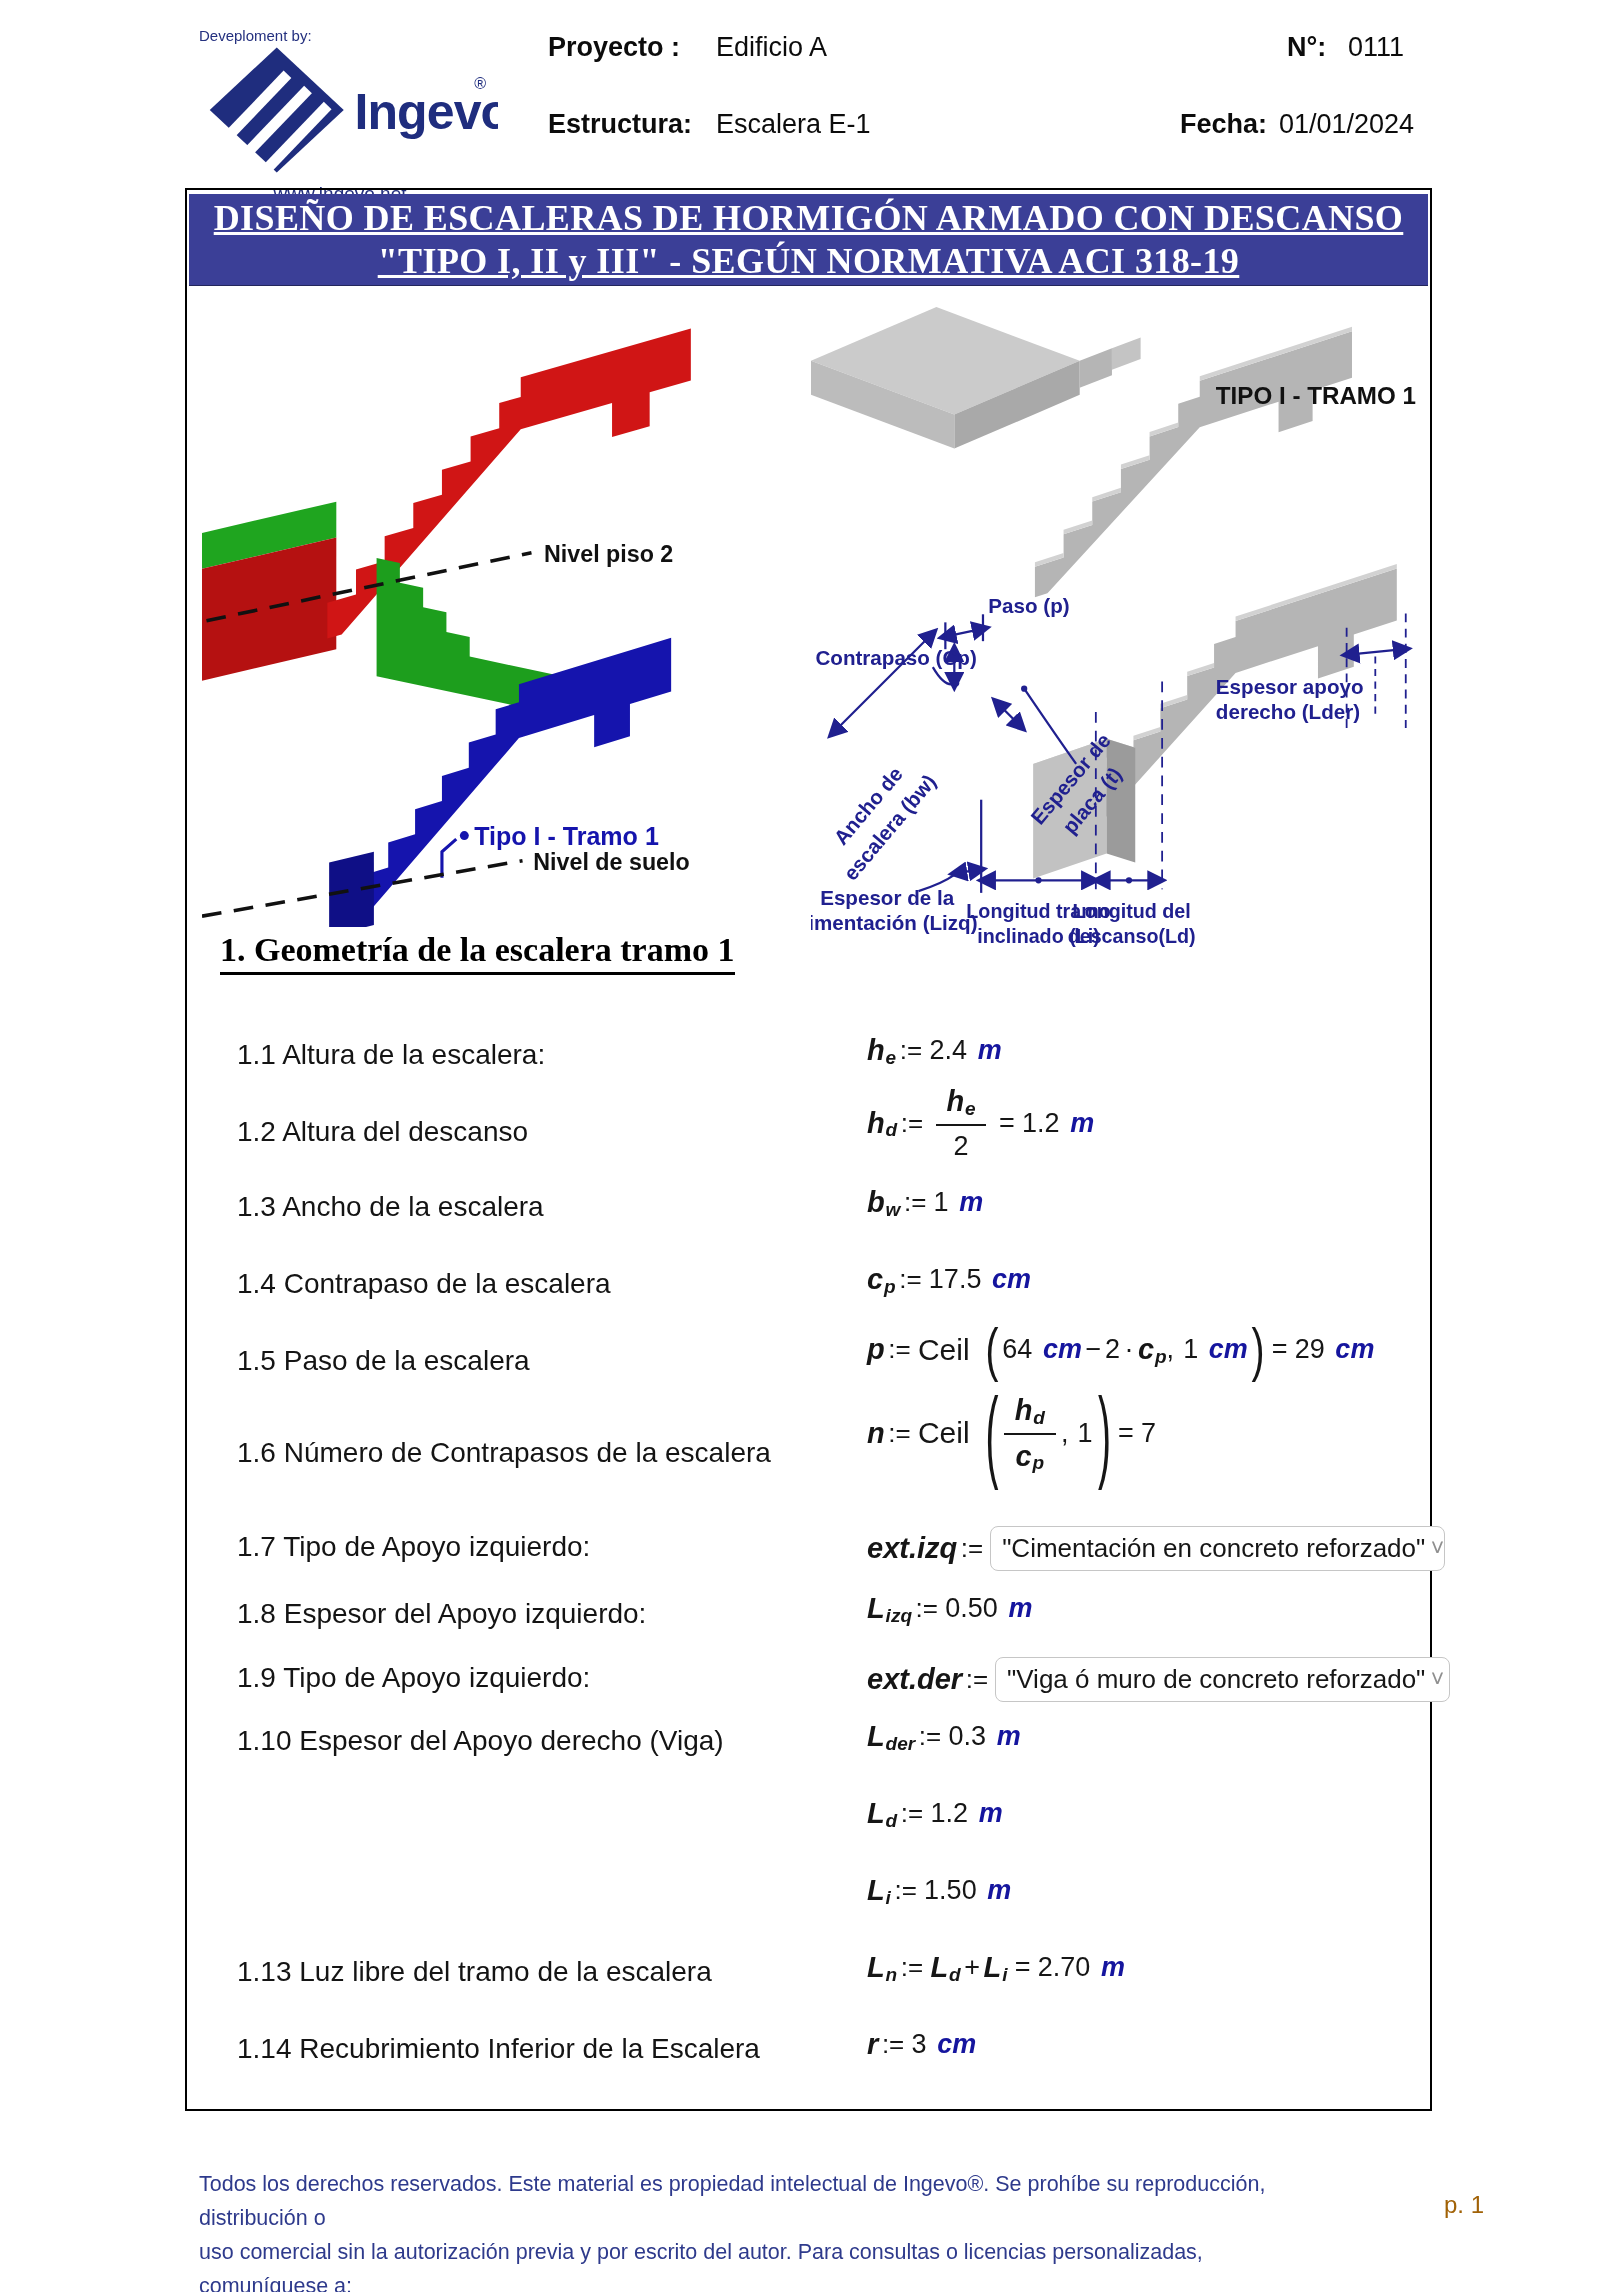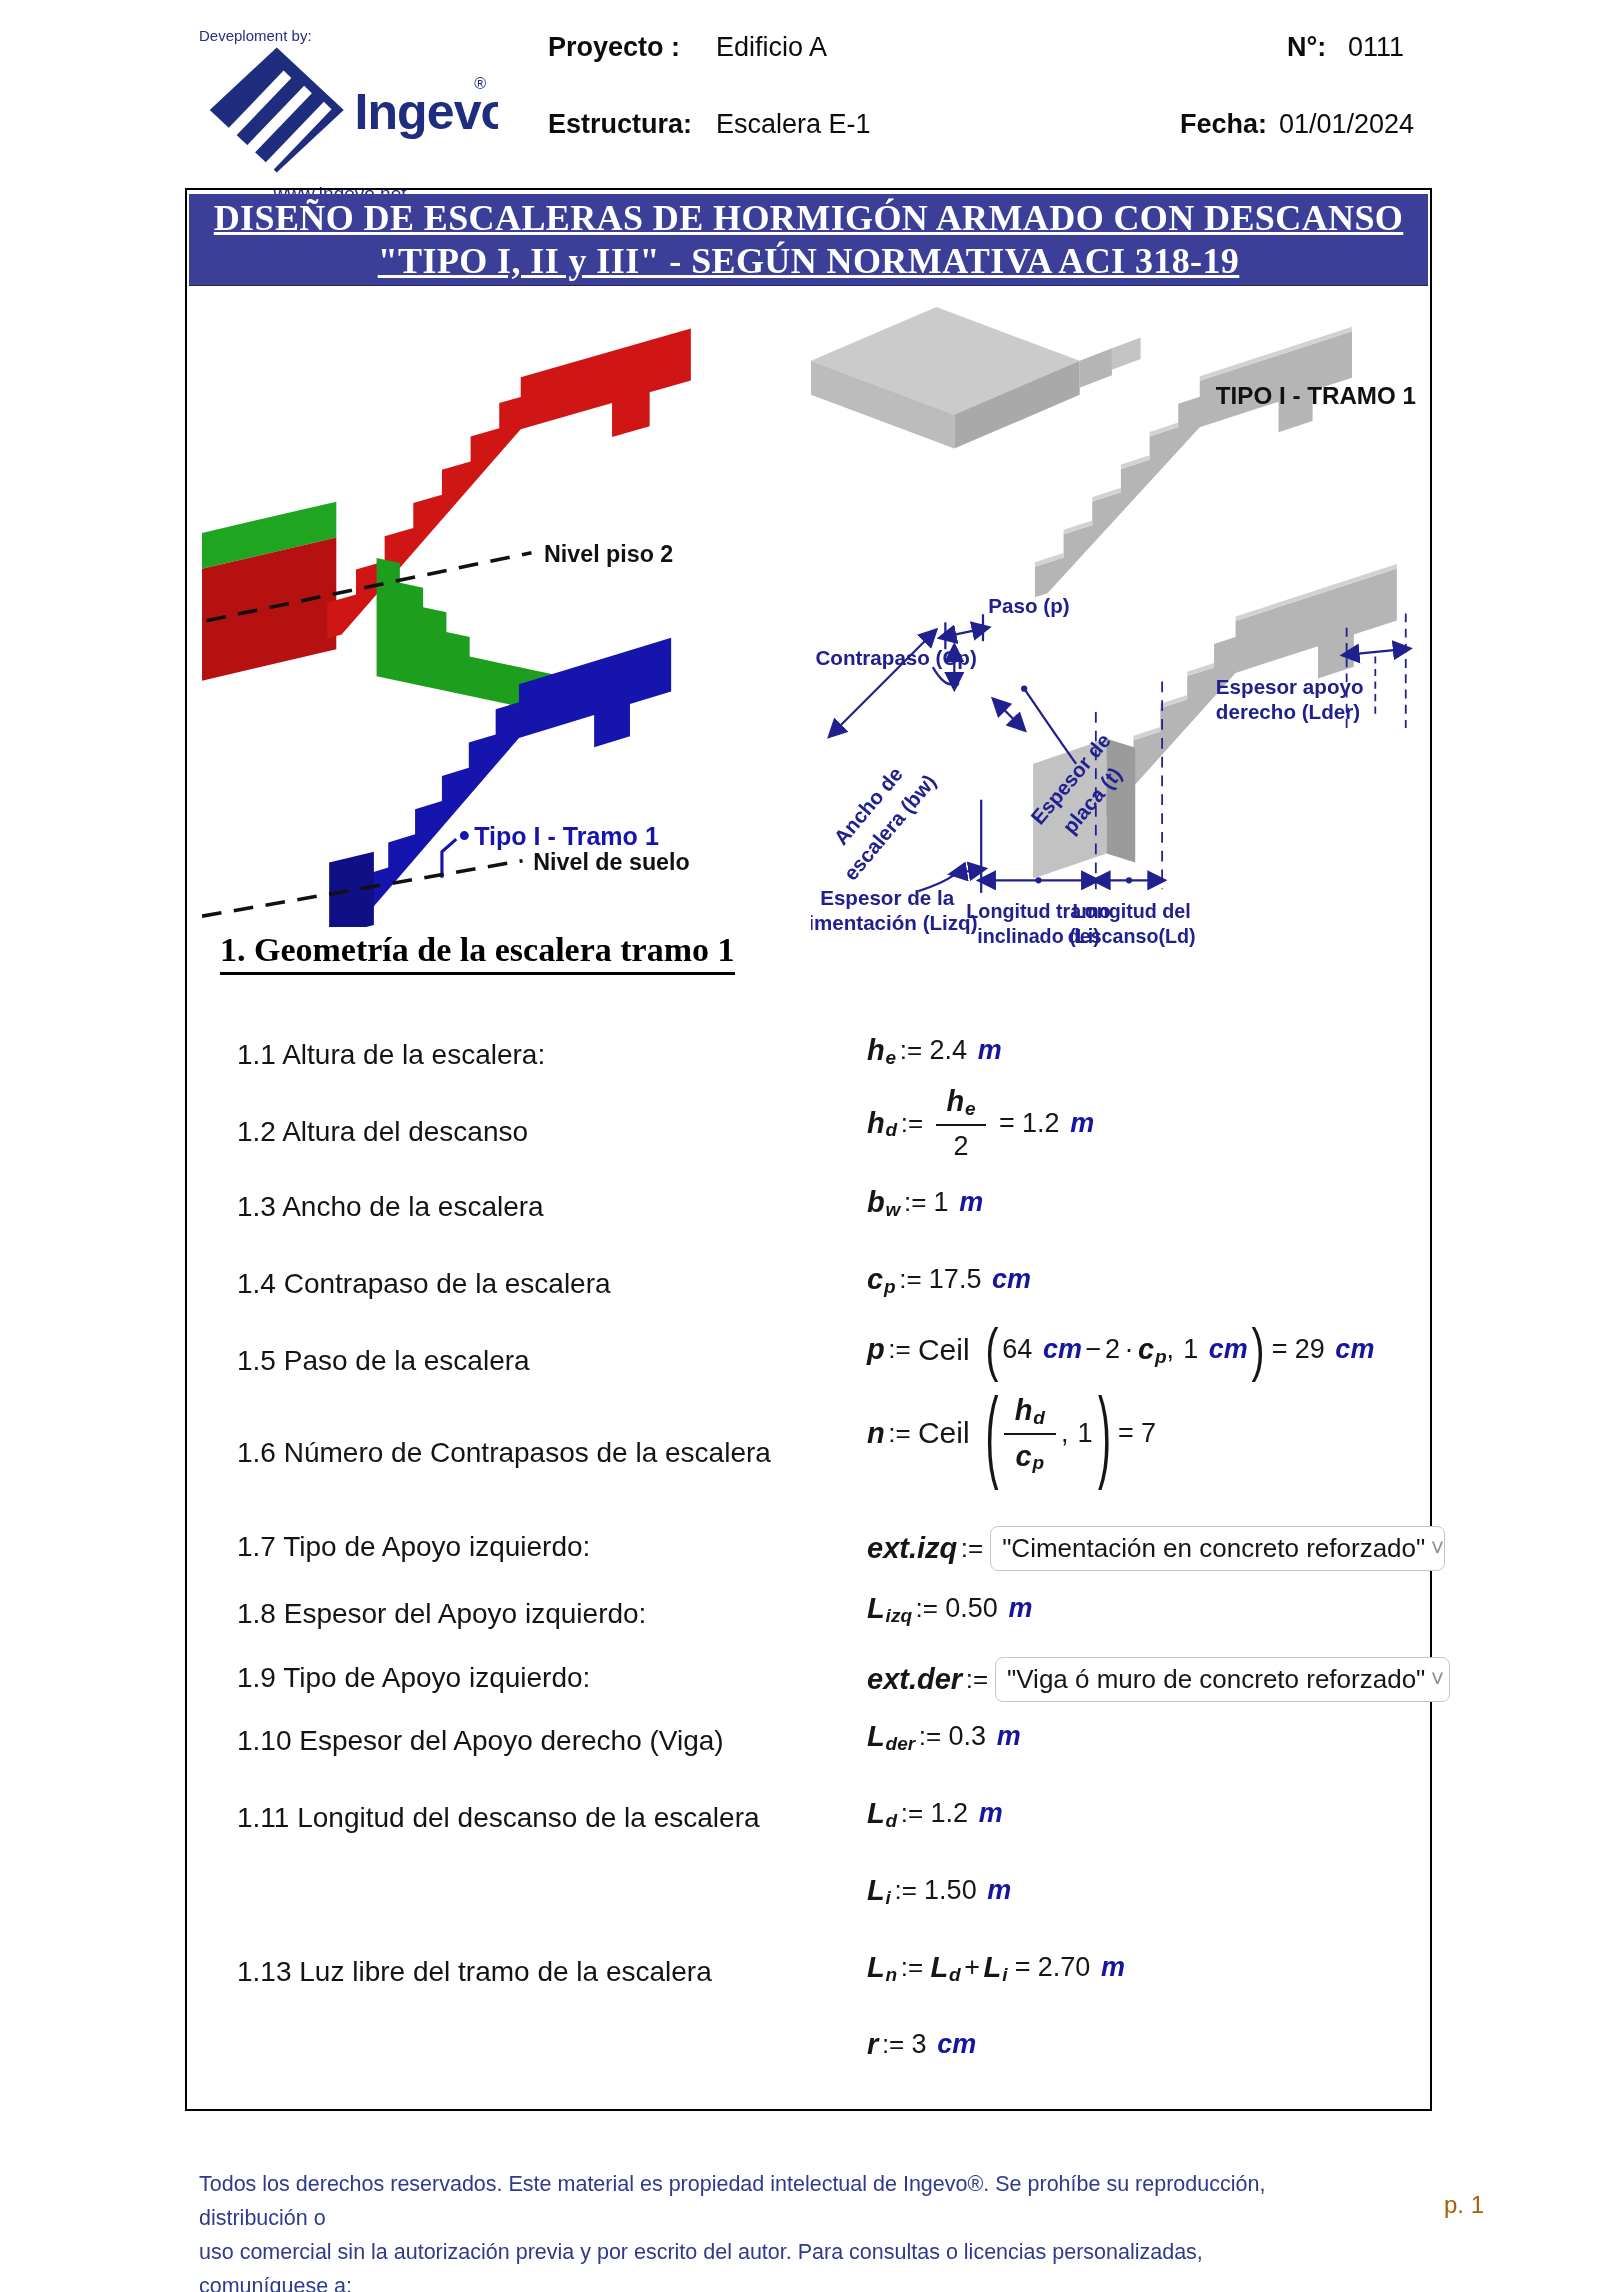--- a/index.html
+++ b/index.html
@@ -207,22 +207,22 @@
   <div class="abs item-label" style="top:1039px;">1.1 Altura de la escalera:</div>
   <div class="abs item-label" style="top:1116px;">1.2 Altura del descanso</div>
   <div class="abs item-label" style="top:1191px;">1.3 Ancho de la escalera</div>
   <div class="abs item-label" style="top:1268px;">1.4 Contrapaso de la escalera</div>
   <div class="abs item-label" style="top:1345px;">1.5 Paso de la escalera</div>
   <div class="abs item-label" style="top:1437px;">1.6 Número de Contrapasos de la escalera</div>
   <div class="abs item-label" style="top:1531px;">1.7 Tipo de Apoyo izquierdo:</div>
   <div class="abs item-label" style="top:1598px;">1.8 Espesor del Apoyo izquierdo:</div>
   <div class="abs item-label" style="top:1662px;">1.9 Tipo de Apoyo izquierdo:</div>
   <div class="abs item-label" style="top:1725px;">1.10 Espesor del Apoyo derecho (Viga)</div>
-  <div class="abs item-label" style="top:1802px;">1.11 Longitud del descanso de la escalera</div>
   <div class="abs item-label" style="top:1956px;">1.13 Luz libre del tramo de la escalera</div>
+  <div class="abs item-label" style="top:2033px;">1.14 Recubrimiento Inferior de la Escalera</div>
 
   <div class="abs formula" style="top:1034px;">
     <span class="vargrp">
         <span class="mvar">h</span>
         <span class="msub">e</span>
       </span>
     <span class="mop">:=</span>
     <span class="mnum">2.4</span>
     <span class="munit">m</span>
   </div>

